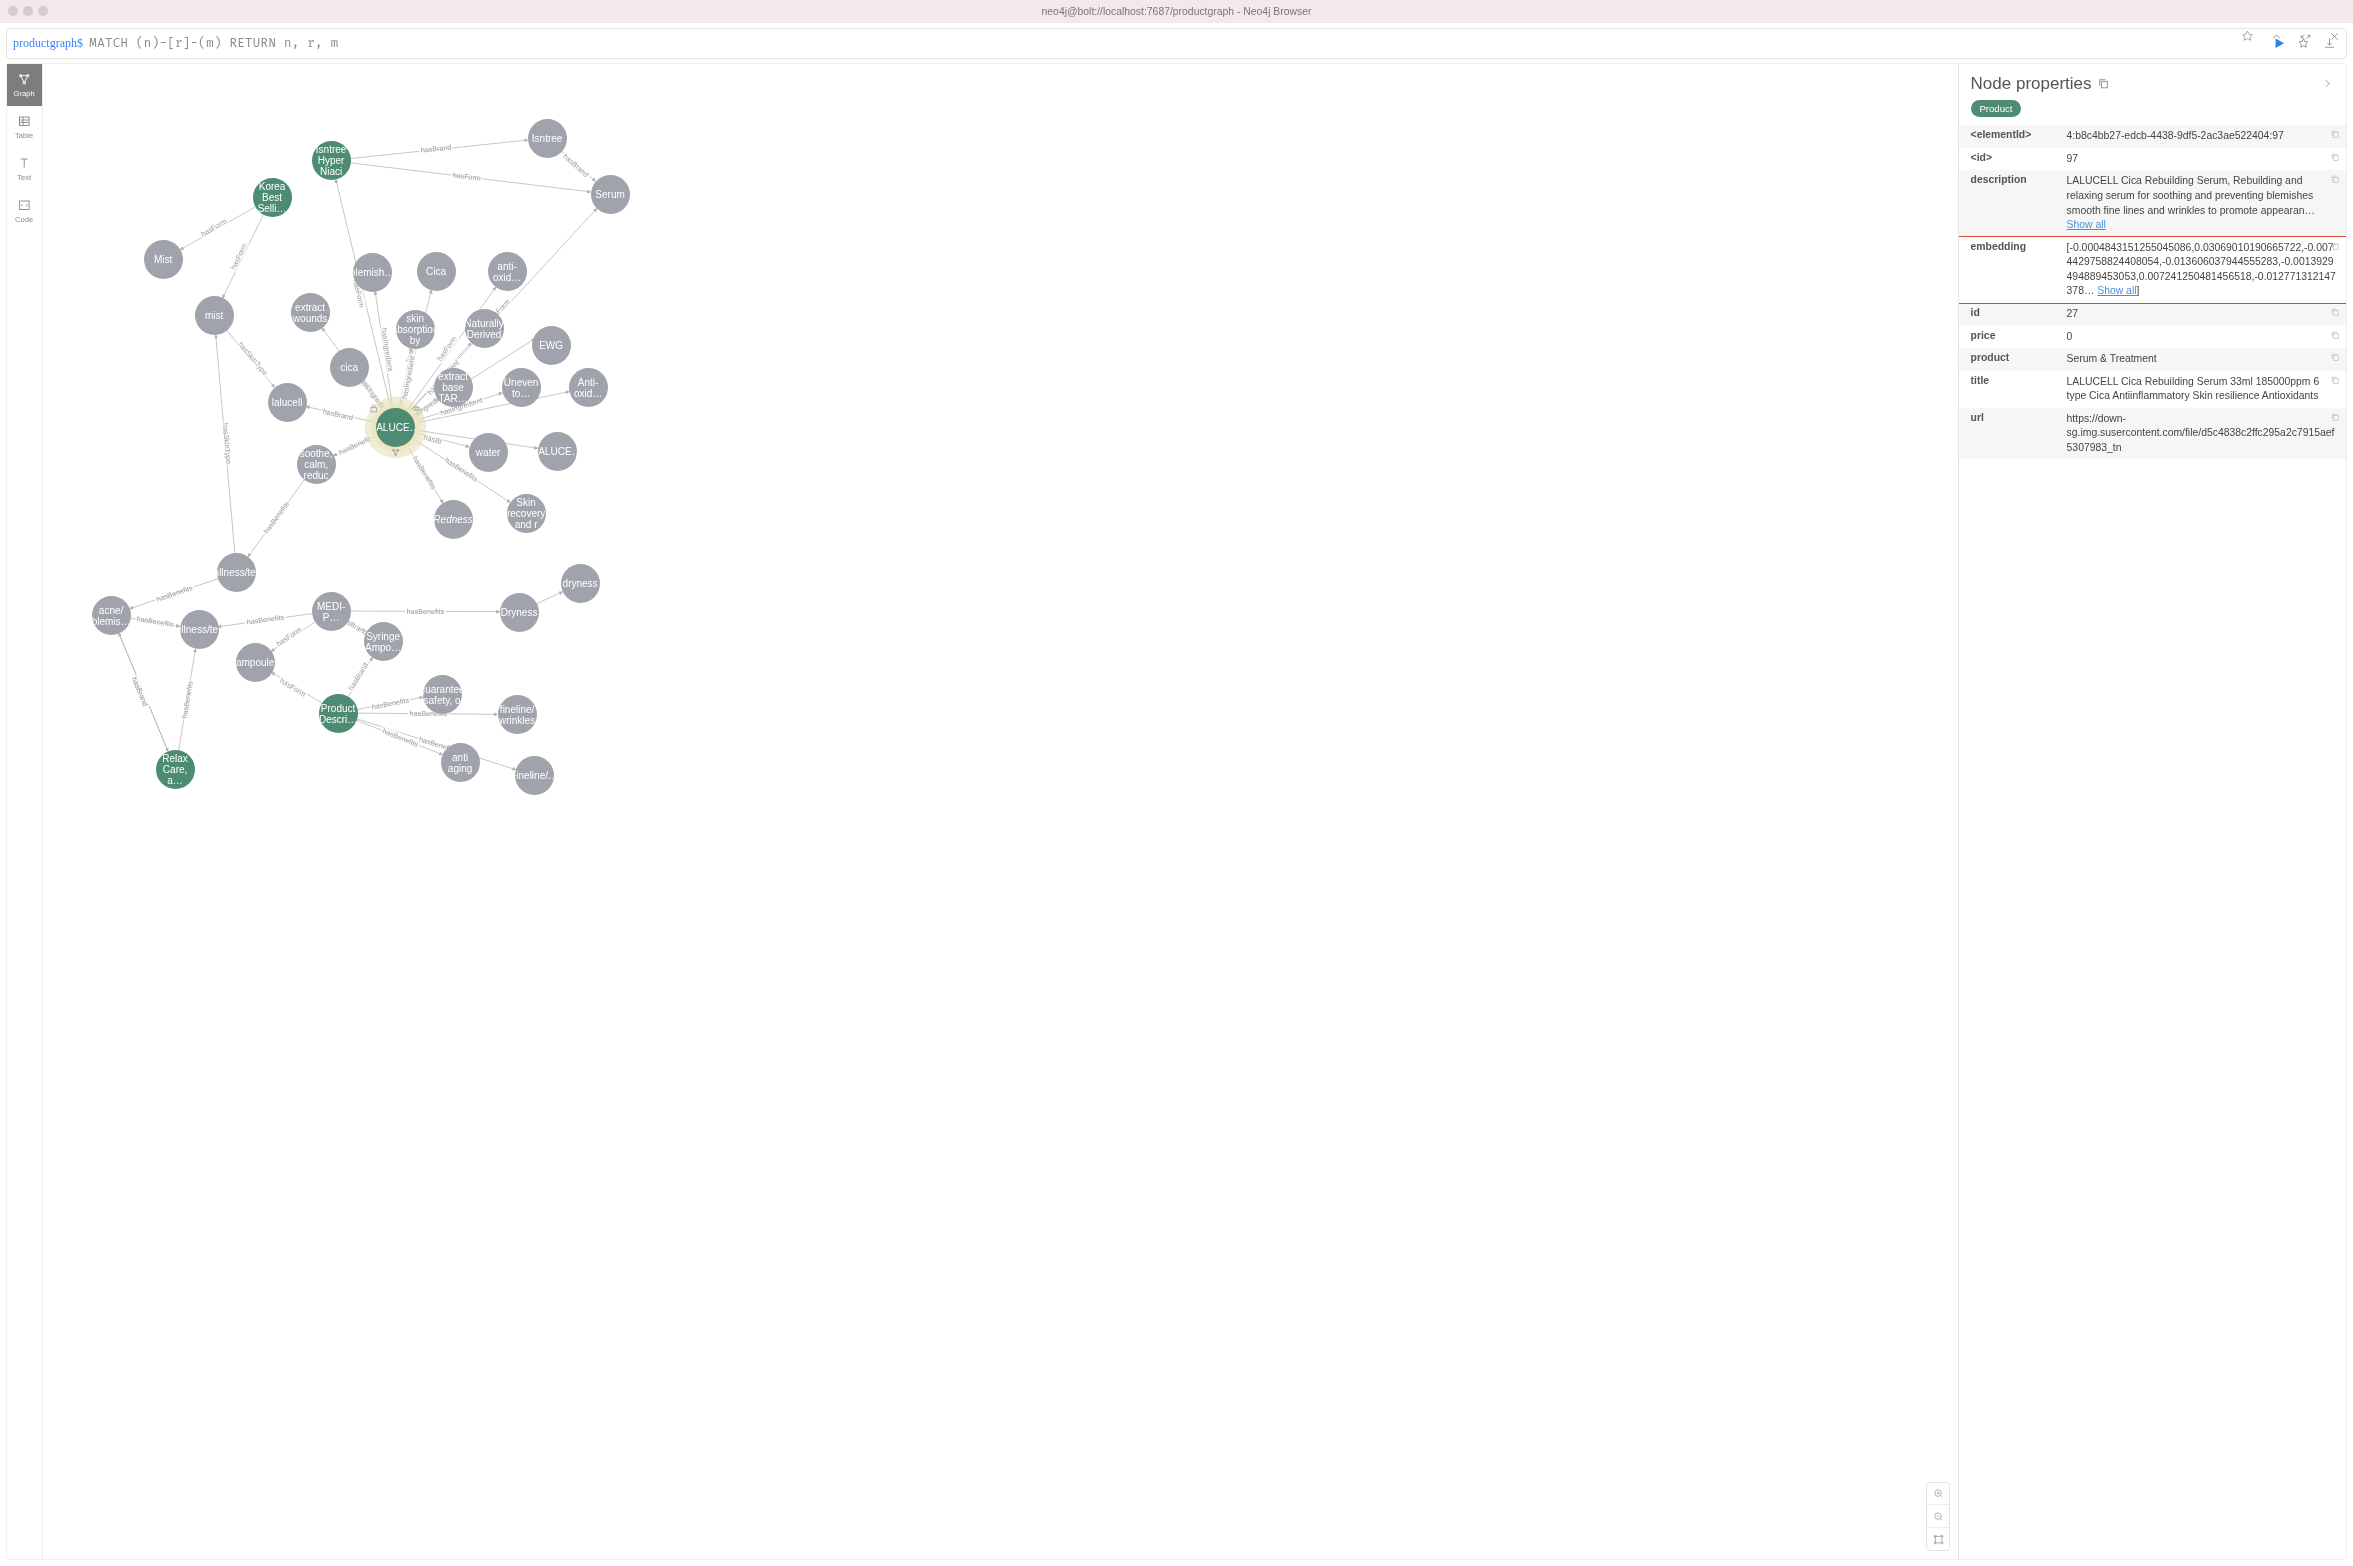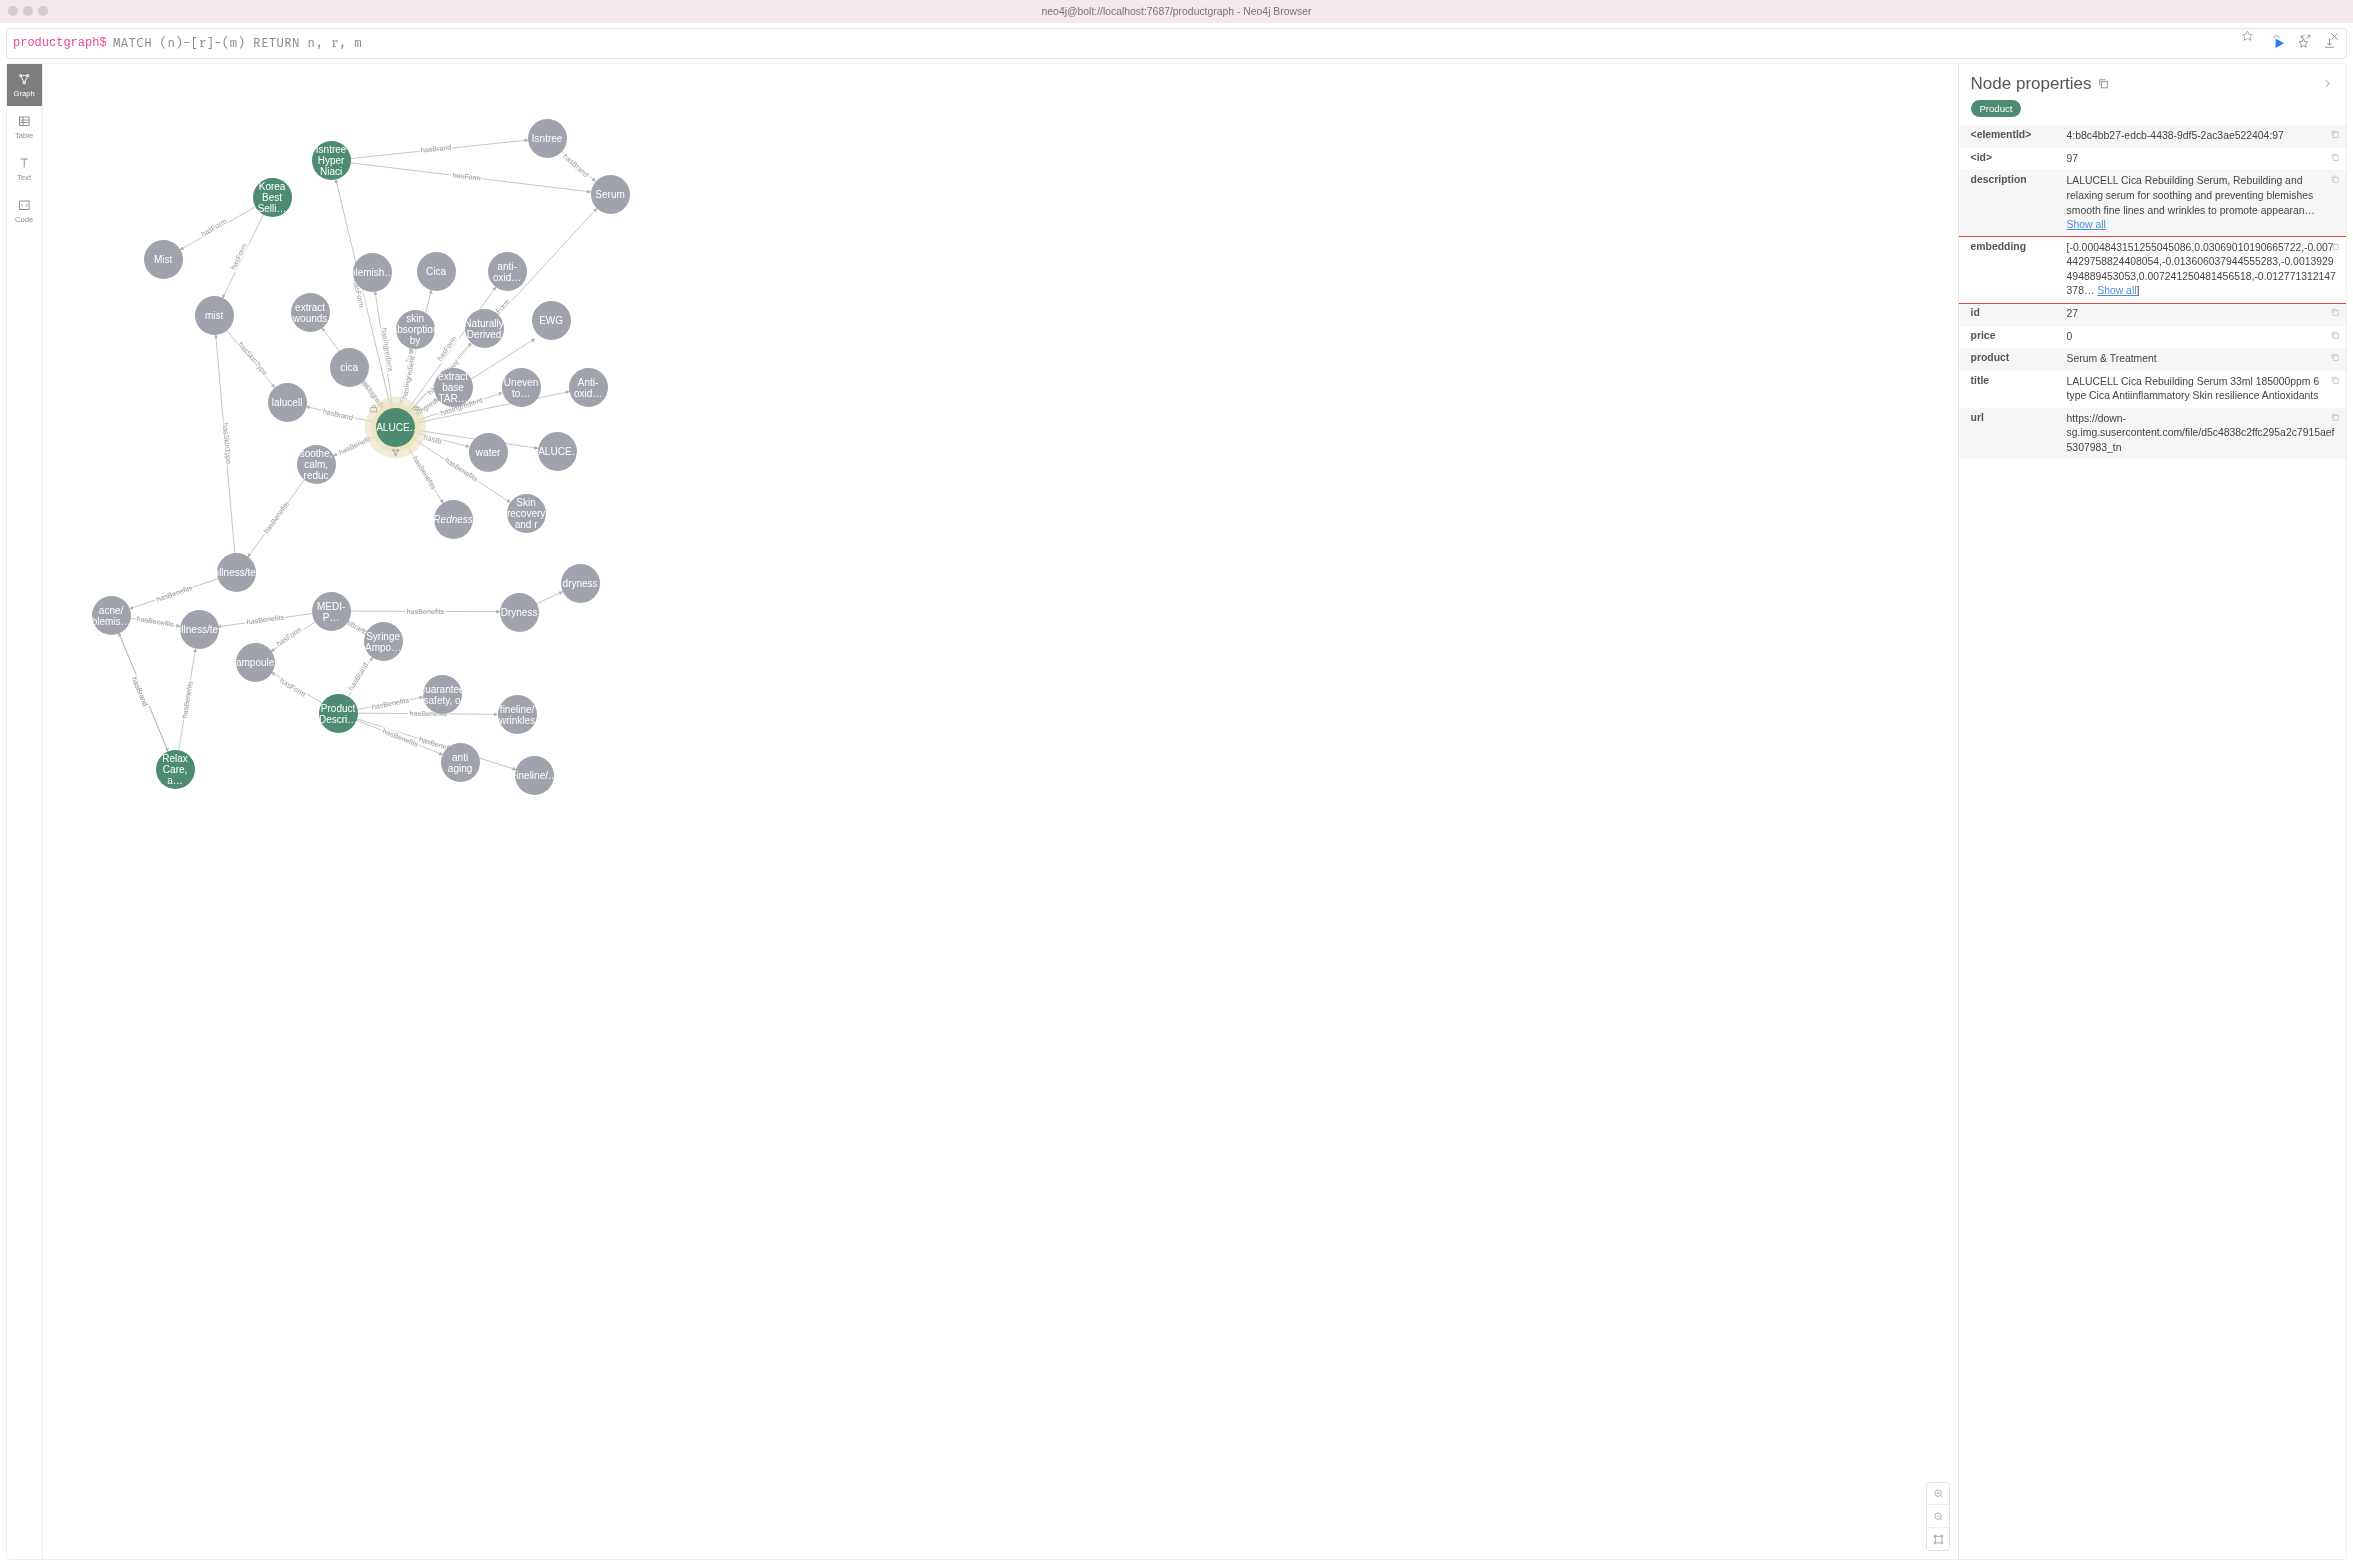--- a/index.html
+++ b/index.html
@@ -4,21 +4,21 @@
 <style>
 * { box-sizing: border-box; margin: 0; padding: 0; }
 body { font-family: -apple-system, BlinkMacSystemFont, "Segoe UI", sans-serif; font-size: 10.4px; background: #fff; color: #333; overflow: hidden; height: 100vh; }
 
 .title-bar { height: 22.5px; background: #f4e9ea; display: flex; align-items: center; padding: 0 8px; position: relative; }
 .traffic { display: flex; gap: 5.6px; }
 .traffic span { width: 9.6px; height: 9.6px; border-radius: 50%; background: #d6cccd; }
 .title-text { position: absolute; left: 0; right: 0; text-align: center; color: #777; font-size: 10.4px; }
 
 .query-row { display: flex; align-items: center; border: 0.8px solid #e4e4e4; border-radius: 3.2px; margin: 5.6px; height: 30.5px; padding: 0 6.4px; }
-.prompt { color: #ec4899; font-family: Liberation Mono, monospace; font-size: 12px; margin-right: 6.4px; }
+.prompt { color: #3b82f6; font-family: Liberation Serif, serif; font-size: 12px; margin-right: 6.4px; }
 .query-text { flex: 1; font-family: "Fira Code", Menlo, monospace; font-size: 12px; color: #8a8a8a; letter-spacing: 0.4px; }
 .run-btn { width: 19px; height: 19px; display: flex; align-items: center; justify-content: center; cursor: pointer; }
 .query-actions { display: flex; gap: 11.2px; align-items: center; margin: 0 3.2px 0 8px; }
 .icon-btn { width: 14.5px; height: 14.5px; display: flex; align-items: center; justify-content: center; color: #888; cursor: pointer; }
 .icon-btn svg { width: 13px; height: 13px; stroke: currentColor; fill: none; stroke-width: 1.6; }
 
 .top-right-icons { position: absolute; top: 29px; right: 11.2px; display: flex; gap: 14.5px; }
 
 .main { display: flex; position: absolute; top: 59px; bottom: 0; left: 0; right: 0; border: 0.8px solid #eee; margin: 4px 5.6px 5.6px 5.6px; border-radius: 3.2px; }
 
@@ -248,21 +248,21 @@
         <div class="node green" style="left: 269px; top: 77px; width: 39px; height: 39px;">Isntree Hyper Niaci</div>
         <div class="node gray" style="left: 485px; top: 55px; width: 39px; height: 39px;">Isntree</div>
         <div class="node gray" style="left: 548px; top: 111px; width: 39px; height: 39px;">Serum</div>
         <div class="node gray" style="left: 152px; top: 232px; width: 39px; height: 39px;">mist</div>
         <div class="node gray" style="left: 310px; top: 189px; width: 39px; height: 39px;">blemish…</div>
         <div class="node gray" style="left: 374px; top: 188px; width: 39px; height: 39px;">Cica</div>
         <div class="node gray" style="left: 445px; top: 188px; width: 39px; height: 39px;">anti-oxid…</div>
         <div class="node gray" style="left: 248px; top: 229px; width: 39px; height: 39px;">extract wounds</div>
         <div class="node gray" style="left: 353px; top: 246px; width: 39px; height: 39px;">skin absorption by</div>
         <div class="node gray" style="left: 422px; top: 245px; width: 39px; height: 39px;">Naturally Derived</div>
-        <div class="node gray" style="left: 489px; top: 237px; width: 39px; height: 39px;">EWG</div>
+        <div class="node gray" style="left: 489px; top: 262px; width: 39px; height: 39px;">EWG</div>
         <div class="node gray" style="left: 287px; top: 284px; width: 39px; height: 39px;">cica</div>
         <div class="node gray" style="left: 391px; top: 304px; width: 39px; height: 39px;">extract base TAR…</div>
         <div class="node gray" style="left: 459px; top: 304px; width: 39px; height: 39px;">Uneven to…</div>
         <div class="node gray" style="left: 526px; top: 304px; width: 39px; height: 39px;">Anti-oxid…</div>
         <div class="node gray" style="left: 225px; top: 319px; width: 39px; height: 39px;">lalucell</div>
         <div class="node green sel" style="left: 333px; top: 344px; width: 39px; height: 39px;">LALUCE…</div>
         <div style="position: absolute; left: 319px; top: 329px; width: 67px; height: 67px; pointer-events: none;">
           <div class="halo-seg" style="left:4.8px;top:8px">
             <svg viewBox="0 0 24 24">
               <rect x="6" y="10" width="12" height="9"></rect>

